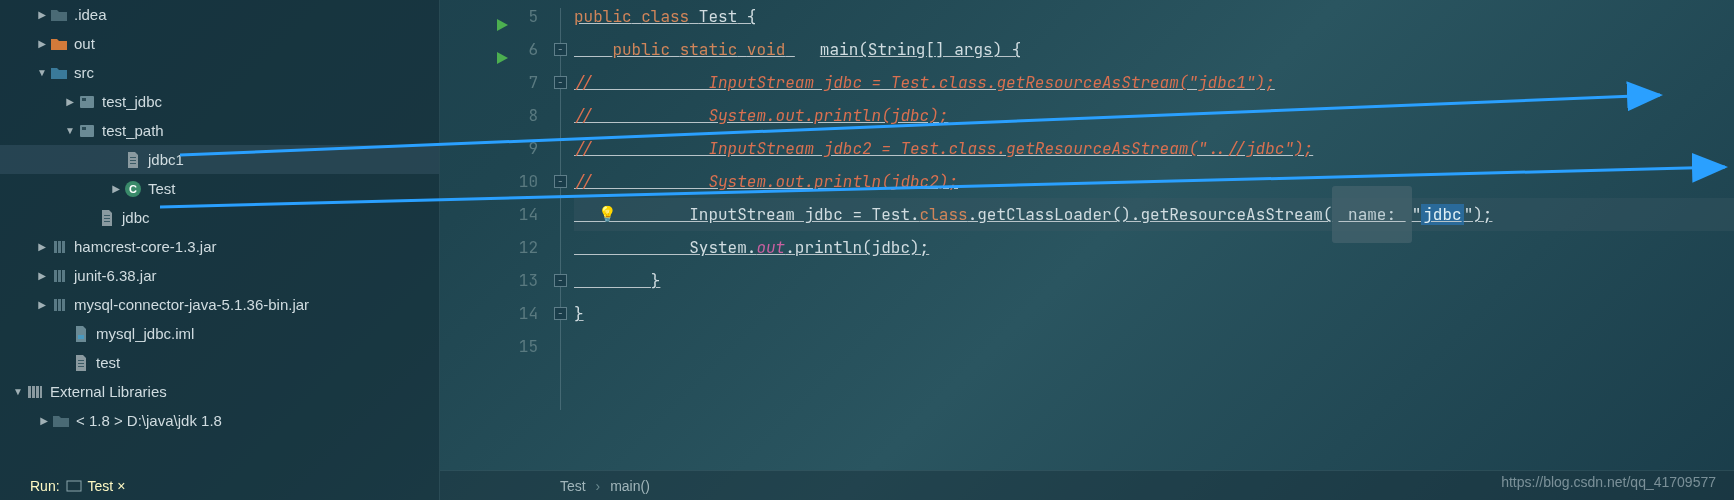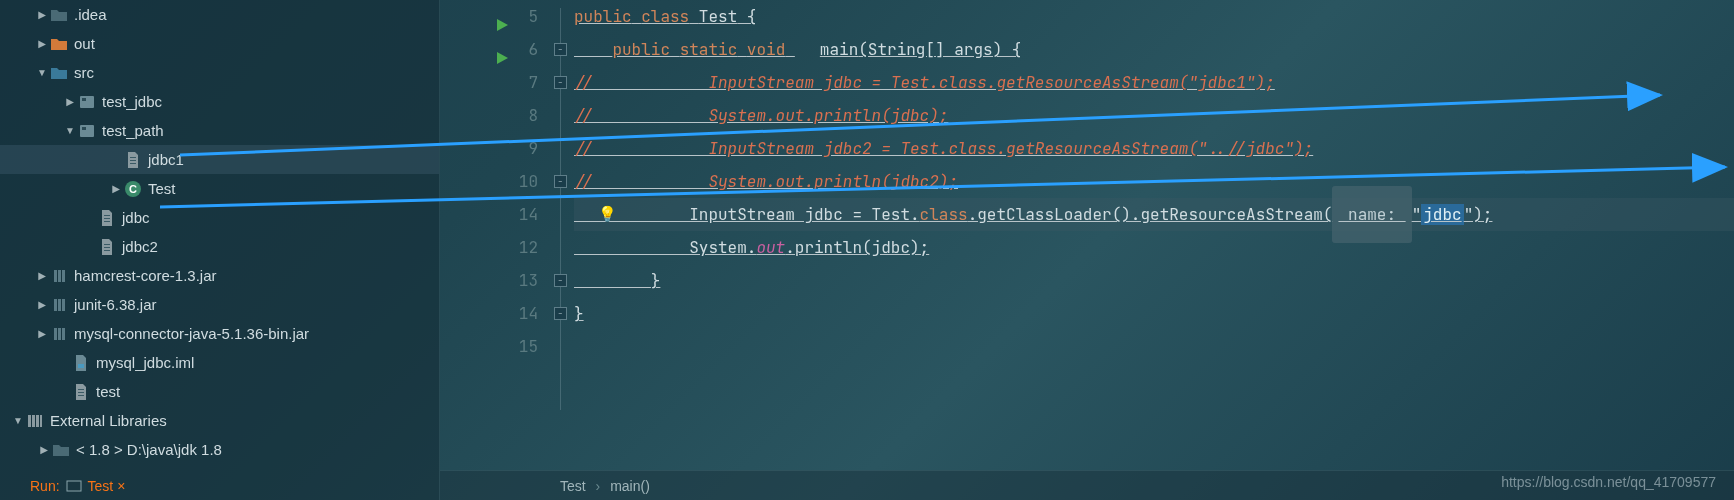--- a/index.html
+++ b/index.html
@@ -175,21 +175,21 @@
     bottom: 20px;
     transform: rotate(-90deg);
     transform-origin: left bottom;
     color: #9ab0b5;
     font-size: 13px;
   }
   .bottom-run {
     position: absolute;
     left: 30px;
     bottom: 6px;
-    color: #f97316;
+    color: #fef9c3;
     font-size: 14px;
     display: flex;
     align-items: center;
     gap: 6px;
   }
 
   svg.arrow-annot {
     position: absolute;
     pointer-events: none;
   }
@@ -281,33 +281,20 @@
           <span class="arrow"></span>
           <span class="tree-icon">
             <svg width="16" height="18">
               <path class="file-icon" d="M3 1h7l3 3v13H3z"></path>
               <rect fill="#3a5a65" x="5" y="6" width="6" height="1"></rect>
               <rect fill="#3a5a65" x="5" y="9" width="6" height="1"></rect>
               <rect fill="#3a5a65" x="5" y="12" width="6" height="1"></rect>
             </svg>
           </span>
           <span class="tree-label">jdbc</span>
-        </div>
-        <div class="tree-row">
-          <span class="indent" style="width:82px"></span>
-          <span class="arrow"></span>
-          <span class="tree-icon">
-            <svg width="16" height="18">
-              <path class="file-icon" d="M3 1h7l3 3v13H3z"></path>
-              <rect fill="#3a5a65" x="5" y="6" width="6" height="1"></rect>
-              <rect fill="#3a5a65" x="5" y="9" width="6" height="1"></rect>
-              <rect fill="#3a5a65" x="5" y="12" width="6" height="1"></rect>
-            </svg>
-          </span>
-          <span class="tree-label">jdbc2</span>
         </div>
         <div class="tree-row">
           <span class="indent" style="width:34px"></span>
           <span class="arrow">▶</span>
           <span class="tree-icon">
             <svg width="16" height="18">
               <rect class="jar-icon" x="3" y="3" width="3" height="12"></rect>
               <rect class="jar-icon" x="7" y="3" width="3" height="12"></rect>
               <rect class="jar-icon" x="11" y="3" width="3" height="12"></rect>
             </svg>

